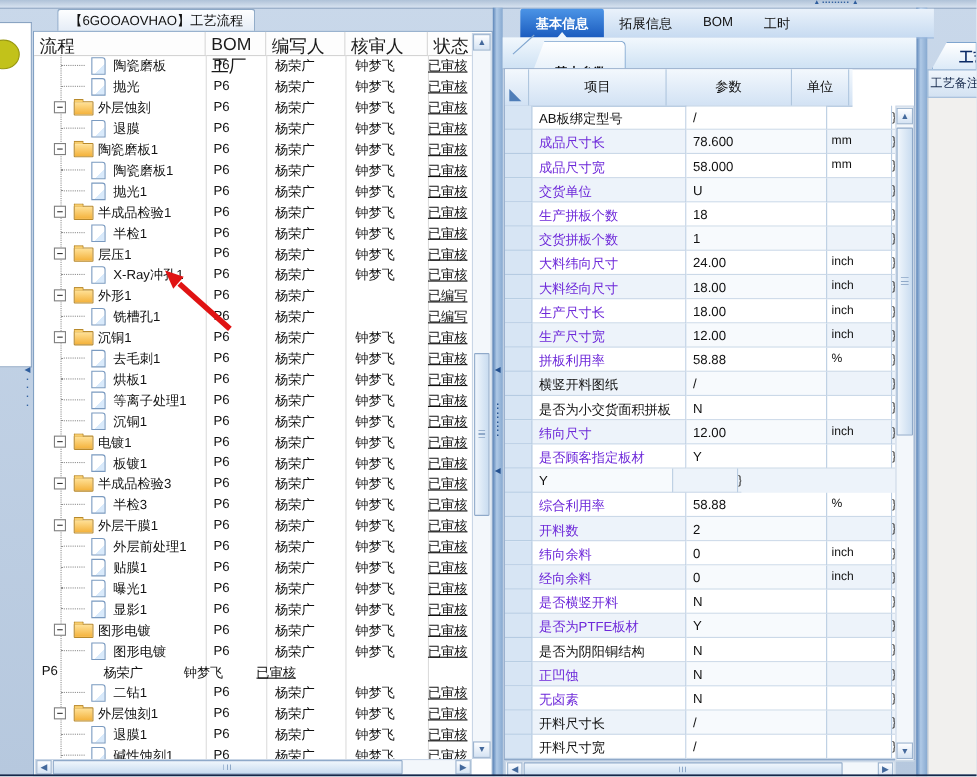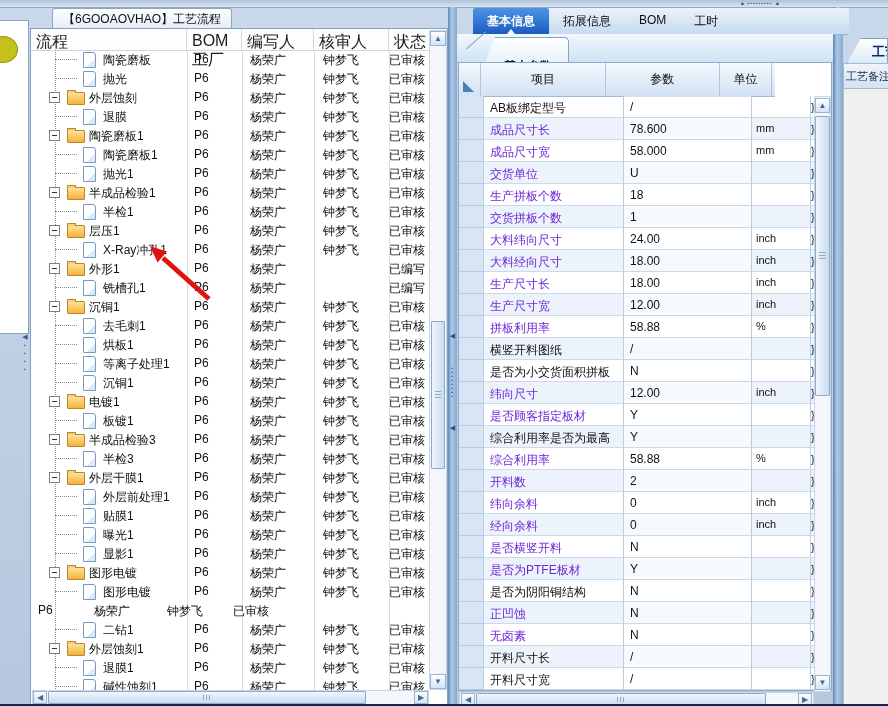--- a/index.html
+++ b/index.html
@@ -23,21 +23,21 @@
   #flow-panel{position:absolute;left:30px;top:28px;width:418px;height:678px;background:#fff;border:1px solid #82A1C4;box-sizing:border-box;}
   .fp-header{position:absolute;left:0;top:0;height:21px;width:398px;display:flex;background:#FDFDFD;border-bottom:1px solid #D4D4D4;font-size:16px;color:#1a1a1a;}
   .fp-header>div{border-right:1px solid #D8D8D8;padding:3px 0 0 5px;box-sizing:border-box;}
   .c-flow{width:156px;} .c-fac{width:55px;} .c-auth{width:72px;} .c-rev{width:75px;} .c-stat{width:40px;border-right:none!important;}
   #fp-rows{position:absolute;left:0;top:21px;width:398px;height:641px;overflow:hidden;}
   #fp-trunk{position:absolute;left:24px;top:0;height:100%;width:0;border-left:1px dotted #909090;}
   .fp-colsep{position:absolute;top:0;height:100%;width:0;border-left:1px solid #DCDCDC;}
   .frow{position:relative;height:19px;display:flex;font-size:12px;color:#111;}
   .frow>.cell{box-sizing:border-box;padding-top:2px;white-space:nowrap;overflow:hidden;}
   .frow .cell.c-fac{padding-left:7px;} .frow .cell.c-auth{padding-left:8px;}
-  .frow .cell.c-rev{padding-left:9px;} .frow .cell.c-stat{padding-left:0;}
+  .frow .cell.c-rev{padding-left:9px;} .frow .cell.c-stat{padding-left:0;text-decoration:underline;}
   .tree-cell{width:156px;position:relative;overflow:hidden;}
   .tree-label{position:absolute;top:2px;white-space:nowrap;}
   .frow.doc .tree-label{left:72px;} .frow.folder .tree-label{left:58px;}
   .connector{position:absolute;left:24px;top:9px;width:22px;border-top:1px dotted #909090;}
   .minusbox{position:absolute;left:18px;top:4px;width:11px;height:11px;background:#fff;border:1px solid #7F7F7F;box-sizing:border-box;}
   .minusbox::before{content:"";position:absolute;left:2px;top:4px;width:5px;height:1px;background:#333;}
   .icon-folder{position:absolute;left:36px;top:4px;width:16px;height:11px;background:linear-gradient(#FFE197,#F4B23B);border:1px solid #B8892B;border-radius:1px;}
   .icon-folder::before{content:"";position:absolute;top:-3px;left:-1px;width:7px;height:2px;background:#F8CE6E;border:1px solid #B8892B;border-bottom:none;border-radius:1px 1px 0 0;}
   .icon-doc{position:absolute;left:52px;top:2px;width:11px;height:14px;background:linear-gradient(135deg,#FFFFFF 65%,#D9EAFB 65%);border:1px solid #7A9AC0;border-radius:0 3px 0 0;}
   
@@ -710,21 +710,20 @@
   </div>
           <div class="prow">
     <div class="pc-hdr"></div>
     <div class="pc-item hl">是否顾客指定板材</div>
     <div class="pc-val">Y</div>
     <div class="pc-unit"></div>
     <div class="pc-part">}</div>
   </div>
           <div class="prow alt">
     <div class="pc-hdr"></div>
-    <div class="pc-item">综合利用率是否为最高</div>
     <div class="pc-val">Y</div>
     <div class="pc-unit"></div>
     <div class="pc-part">}</div>
   </div>
           <div class="prow">
     <div class="pc-hdr"></div>
     <div class="pc-item hl">综合利用率</div>
     <div class="pc-val">58.88</div>
     <div class="pc-unit">%</div>
     <div class="pc-part">}</div>

